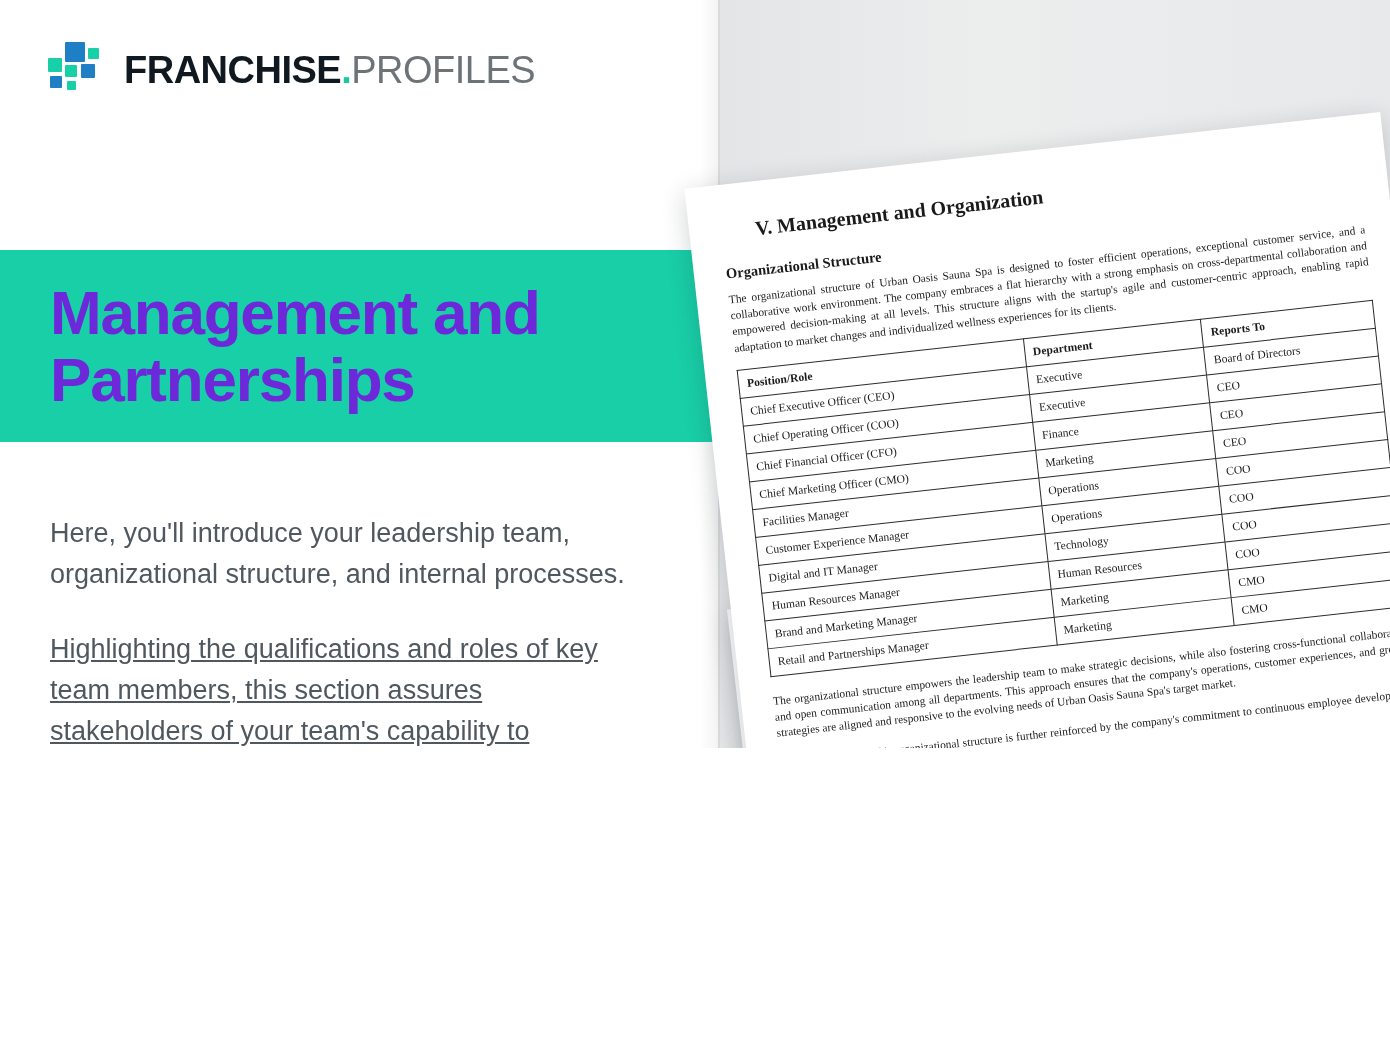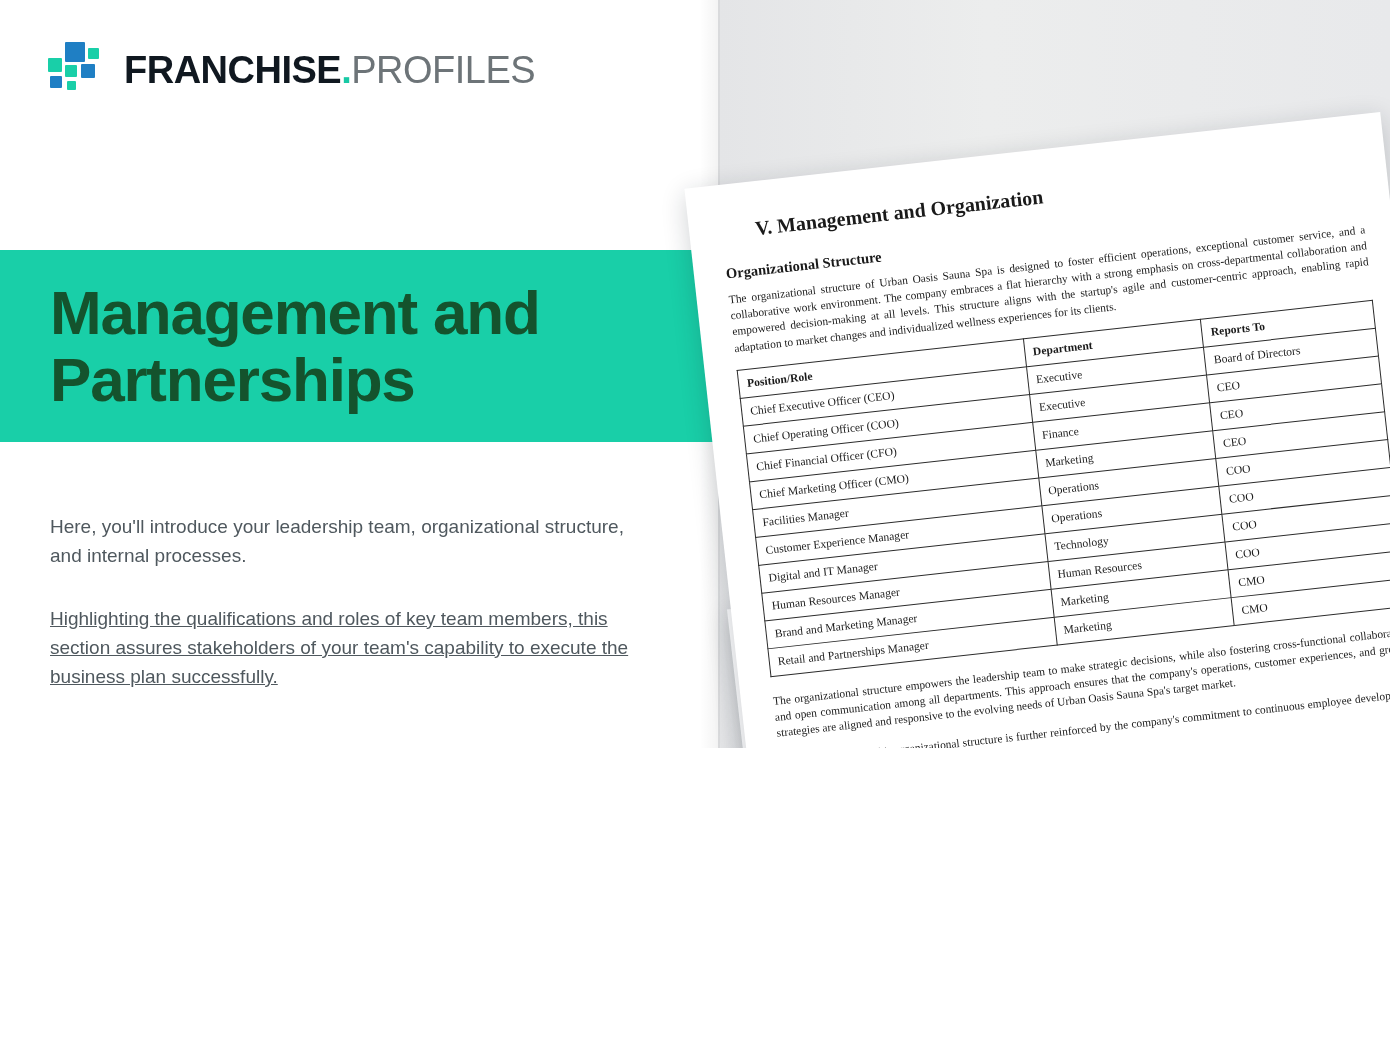--- a/index.html
+++ b/index.html
@@ -92,32 +92,32 @@
     background: #19cfa8;
   }
   .title-band h1 {
     margin: 0;
     position: absolute;
     left: 50px;
     top: 30px;
     font-size: 62px;
     line-height: 1.08;
     font-weight: 700;
-    color: #14532d;
+    color: #6d28d9;
     letter-spacing: -1.2px;
   }
 
   
   .body-copy {
     position: absolute;
     left: 50px;
     top: 513px;
     width: 580px;
     color: #4f585e;
-    font-size: 19px;
+    font-size: 27px;
     line-height: 1.52;
   }
   .body-copy p {
     margin: 0 0 34px 0;
   }
   .body-copy p:last-child { margin-bottom: 0; text-decoration: underline; }
 
   
   .papers {
     position: absolute;

